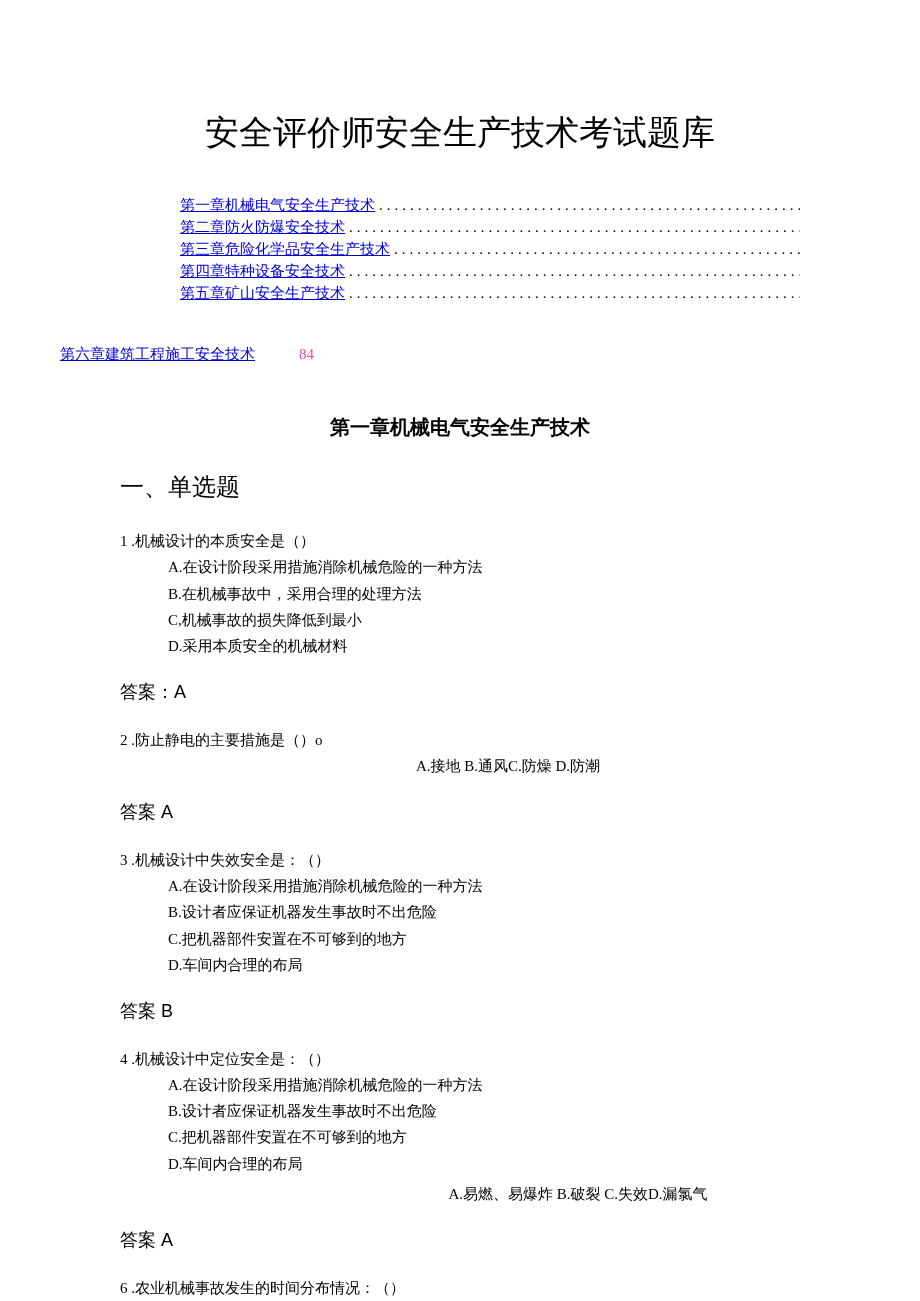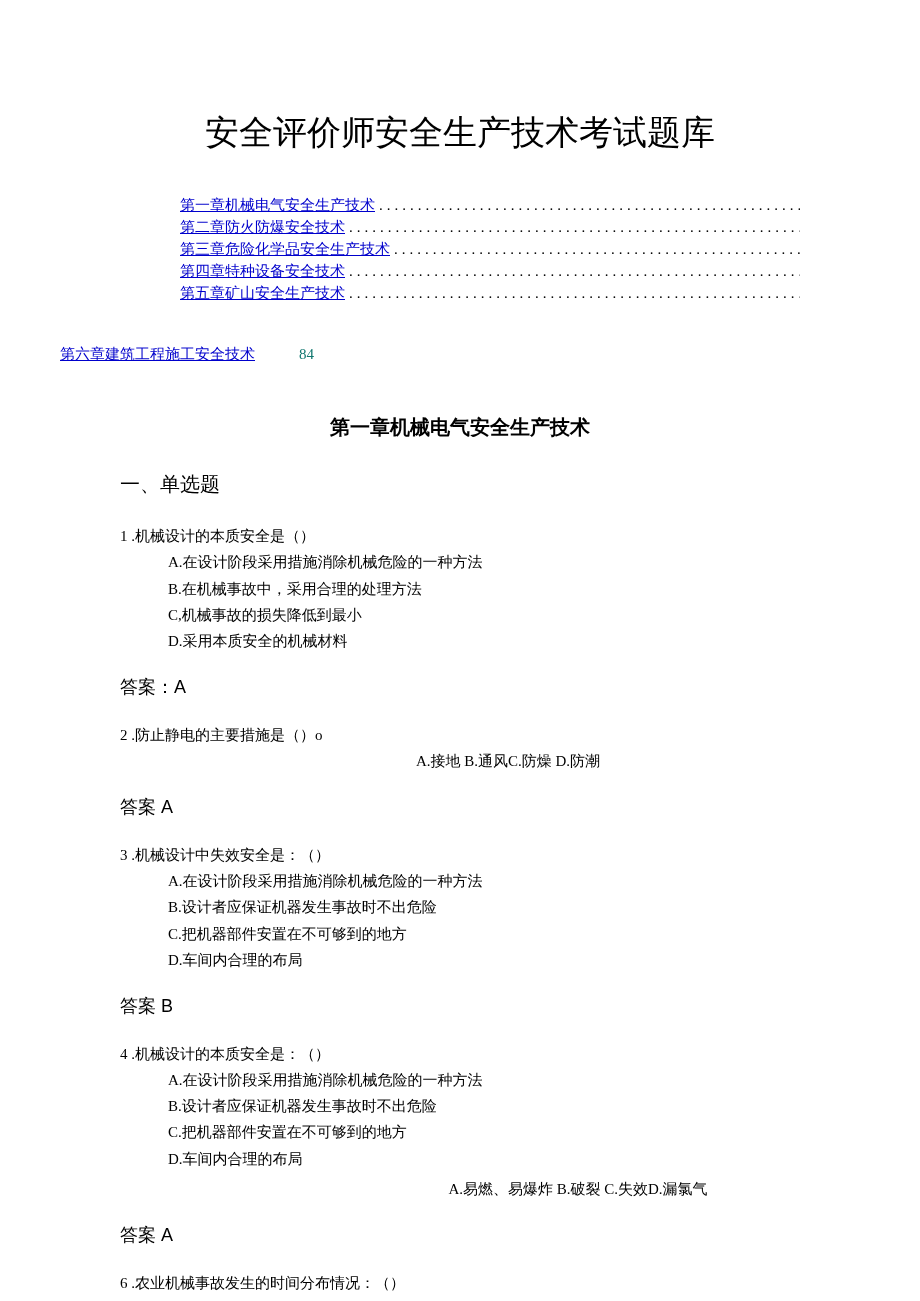--- a/index.html
+++ b/index.html
@@ -34,33 +34,33 @@
     flex: 0 0 auto;
   }
   .toc-dots {
     flex: 1 1 auto;
     overflow: hidden;
     letter-spacing: 4px;
     color: #000;
     padding: 0 4px;
   }
   .toc-num {
-    color: #0f766e;
+    color: #ec4899;
     padding-left: 20px;
     margin-top: 40px;
   }
   h2.chapter {
     font-size: 20px;
     font-weight: 700;
     text-align: center;
     margin: 50px 0 30px 0;
     font-family: "SimHei", "黑体", sans-serif;
   }
   h3.section {
-    font-size: 20px;
+    font-size: 24px;
     font-weight: 400;
     margin: 25px 0 25px 0;
   }
   .q-block { margin: 4px 0; }
   .q-line {
     font-size: 15px;
     line-height: 1.75;
     margin: 0;
   }
   .q-num { display: inline; }
@@ -126,21 +126,21 @@
   <div class="q-block">
     <p class="q-line"><span class="q-num">3</span><span> .机械设计中失效安全是：（）</span></p>
     <p class="q-line opt-indent">A.在设计阶段采用措施消除机械危险的一种方法</p>
     <p class="q-line opt-indent">B.设计者应保证机器发生事故时不出危险</p>
     <p class="q-line opt-indent">C.把机器部件安置在不可够到的地方</p>
     <p class="q-line opt-indent">D.车间内合理的布局</p>
     <p class="ans">答案 B</p>
   </div>
 
   <div class="q-block">
-    <p class="q-line"><span class="q-num">4</span><span> .机械设计的本质安全是：（）</span></p>
+    <p class="q-line"><span class="q-num">4</span><span> .机械设计中定位安全是：（）</span></p>
     <p class="q-line opt-indent">A.在设计阶段采用措施消除机械危险的一种方法</p>
     <p class="q-line opt-indent">B.设计者应保证机器发生事故时不出危险</p>
     <p class="q-line opt-indent">C.把机器部件安置在不可够到的地方</p>
     <p class="q-line opt-indent">D.车间内合理的布局</p>
   </div>
 
   <div class="q-block">
     <p class="q-line opt-indent opt-row">
       <span style="width:480px;">A.易燃、易爆炸 B.破裂 C.失效</span>
       <span>D.漏氯气</span>

